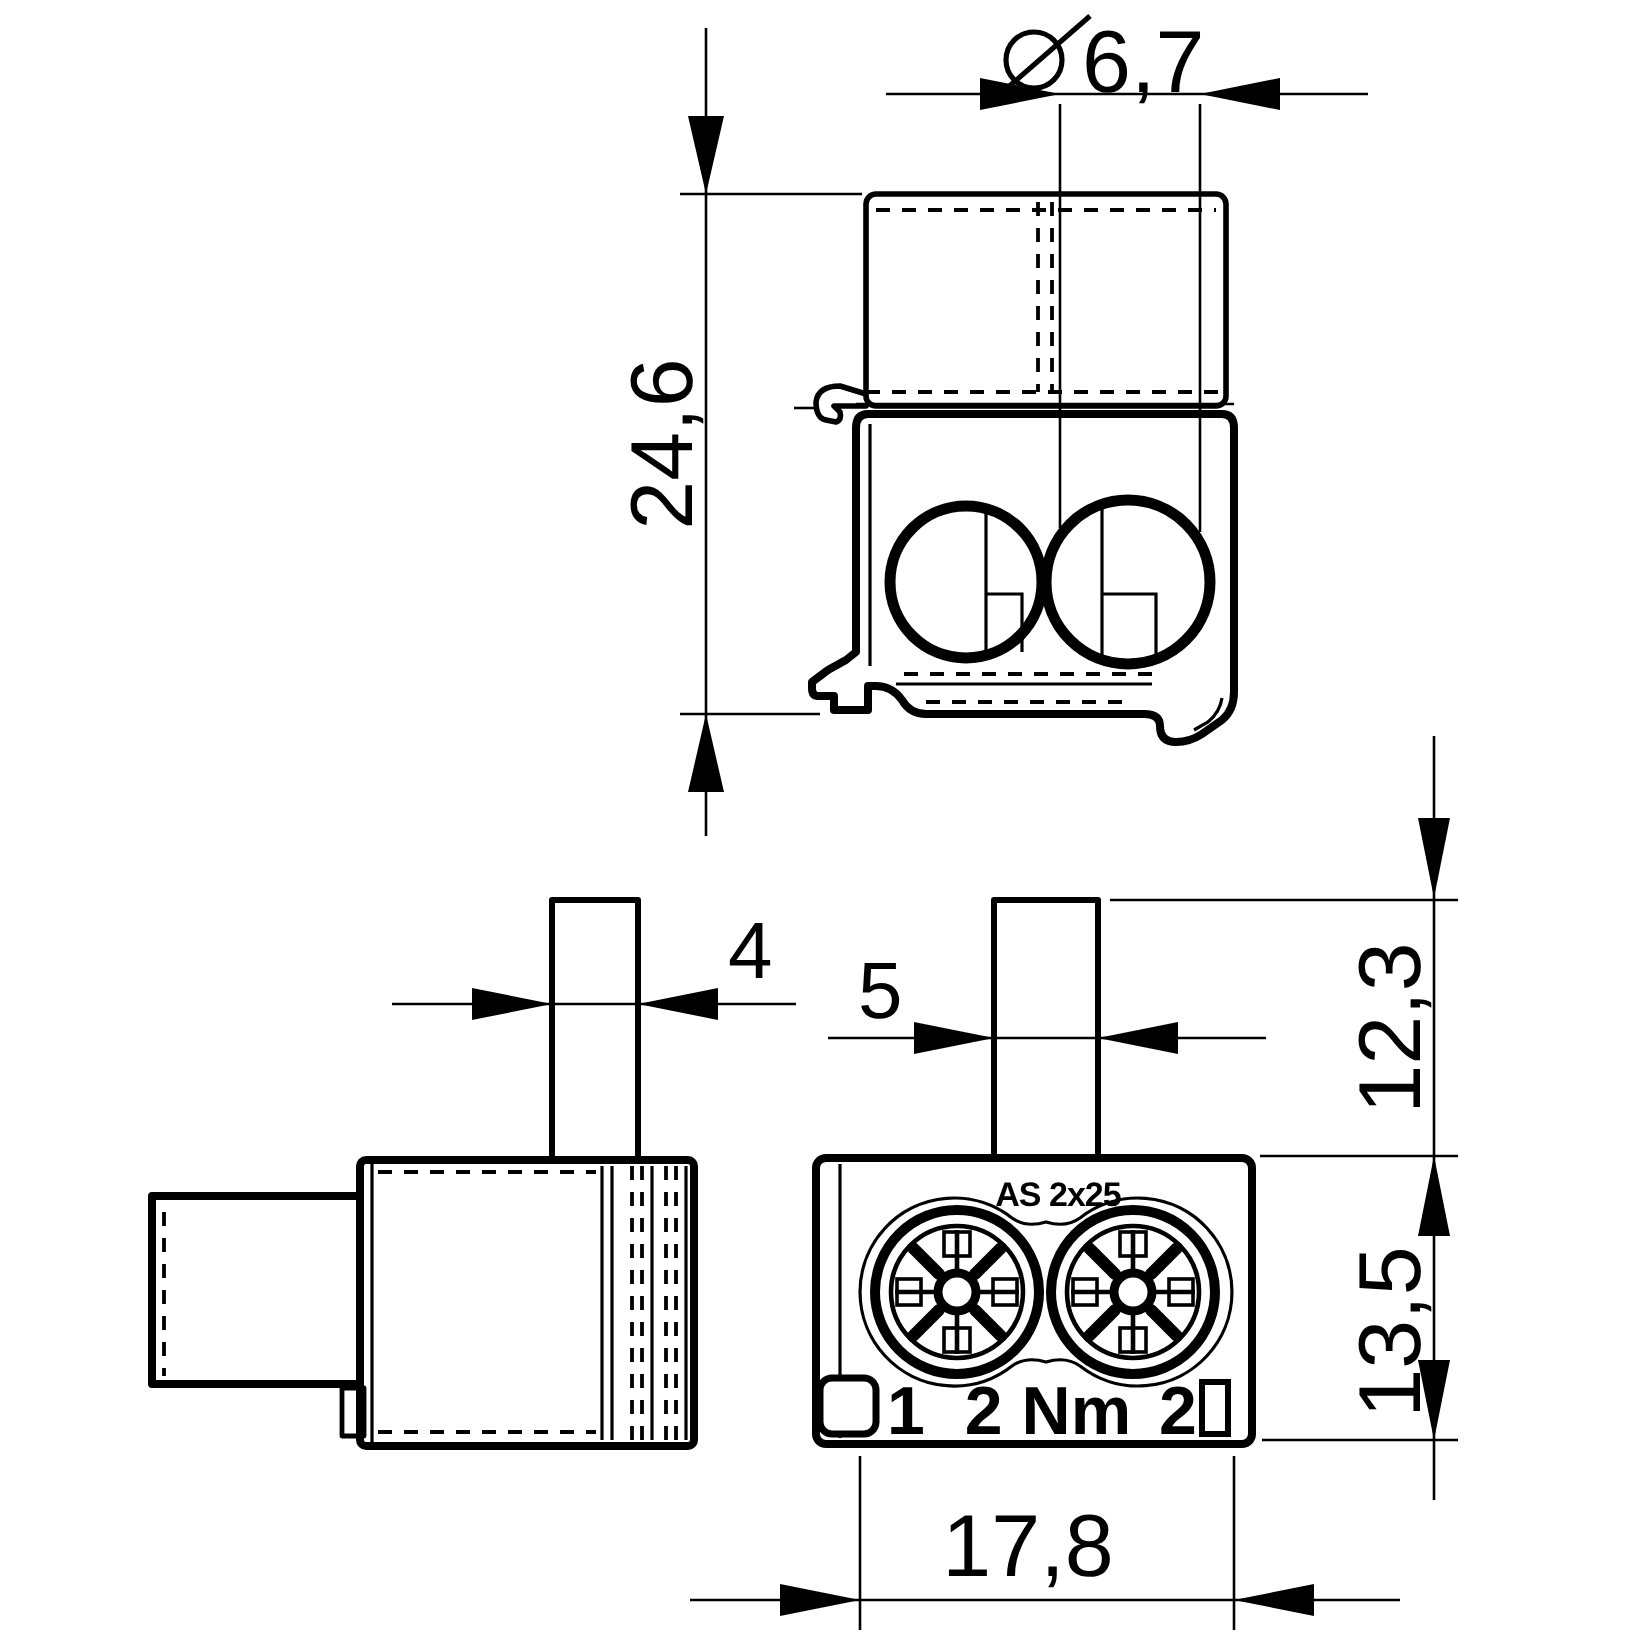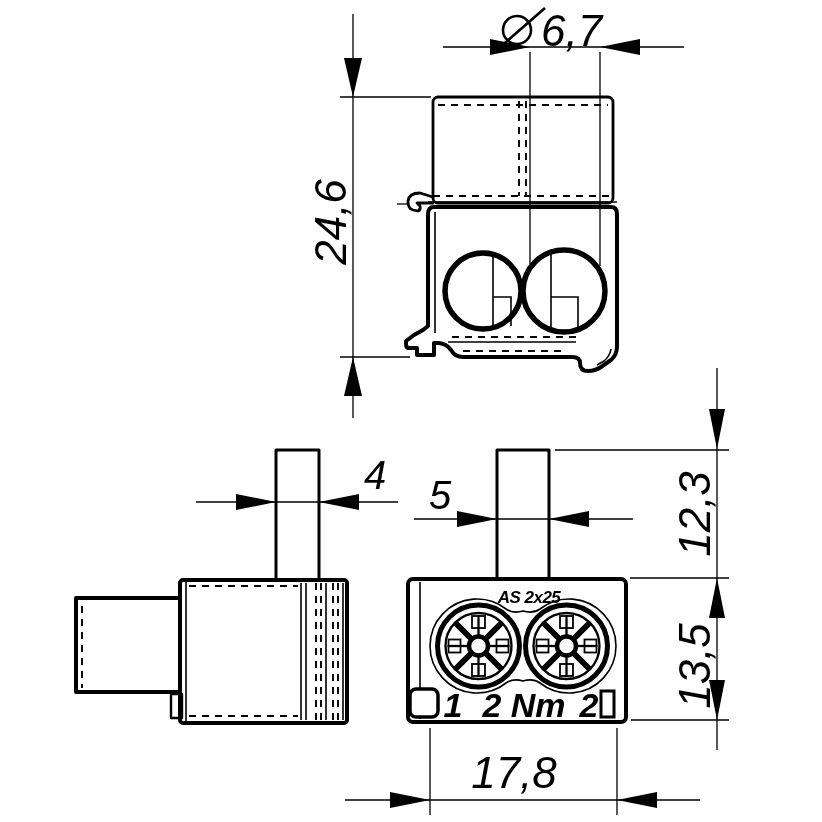--- a/index.html
+++ b/index.html
@@ -1,17 +1,17 @@
 <!DOCTYPE html>
 <html><head>
 <meta charset="utf-8">
 <style>
   html,body{margin:0;padding:0;background:#fff;}
   .stage{position:relative;width:822px;height:822px;background:#fff;overflow:hidden;
-         font-family:"Liberation Sans",sans-serif;font-style:italic;}
+         font-family:"Liberation Sans",sans-serif;}
   svg{display:block;}
   .outline{fill:none;stroke:#000;stroke-width:4;stroke-linejoin:round;stroke-linecap:round;}
   .outline2{fill:none;stroke:#000;stroke-width:2.8;stroke-linejoin:round;stroke-linecap:round;}
   .inner{fill:none;stroke:#000;stroke-width:1.6;}
   .thin{fill:none;stroke:#000;stroke-width:1.3;}
   .dash-s{fill:none;stroke:#000;stroke-width:1.9;stroke-dasharray:7 6;}
   .arrow{fill:#000;stroke:none;}
   .screwthick{fill:none;stroke:#000;stroke-width:6;stroke-linecap:round;}
   .screwthin{fill:none;stroke:#000;stroke-width:2.3;}
   text.dim{font-family:"Liberation Sans",sans-serif;font-size:44px;fill:#000;}

